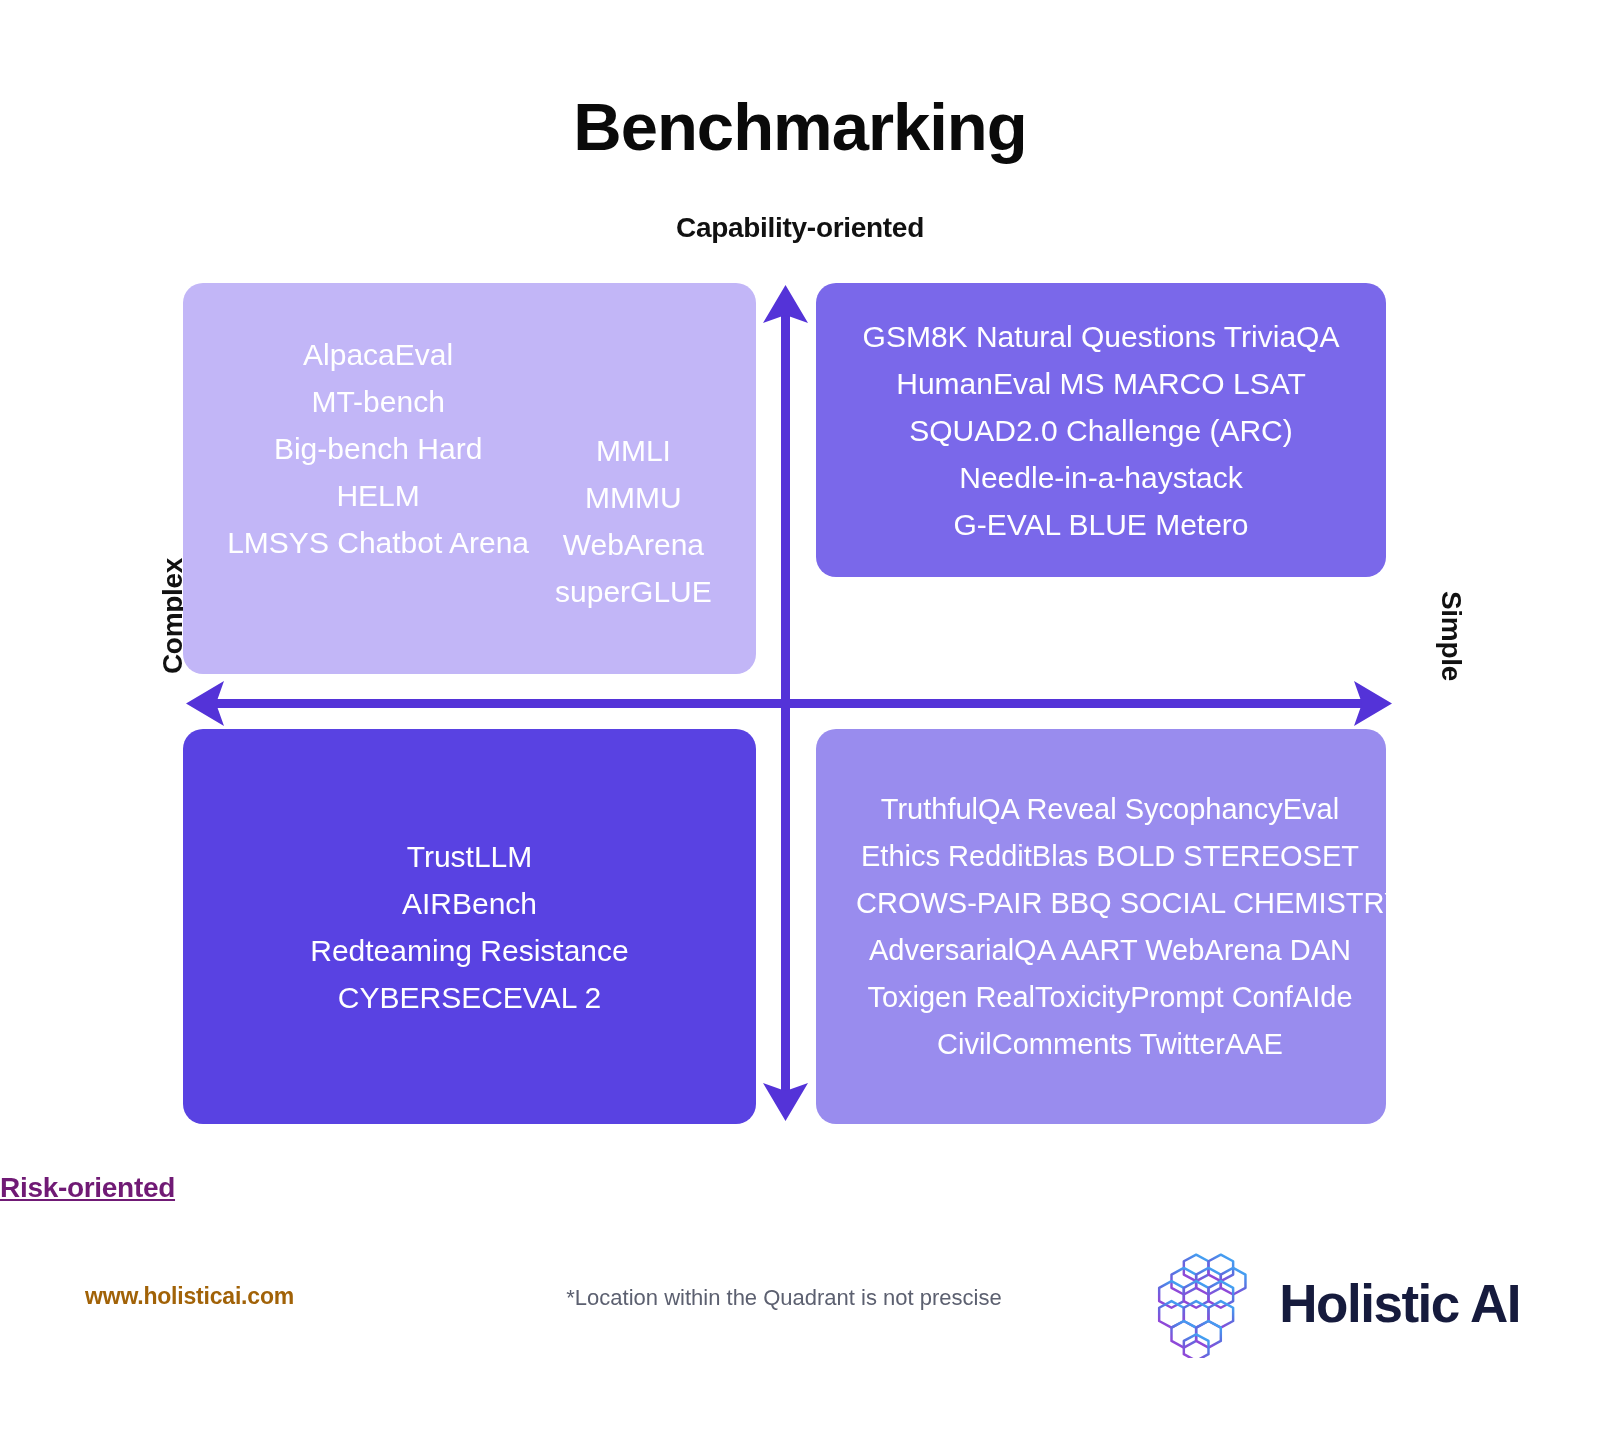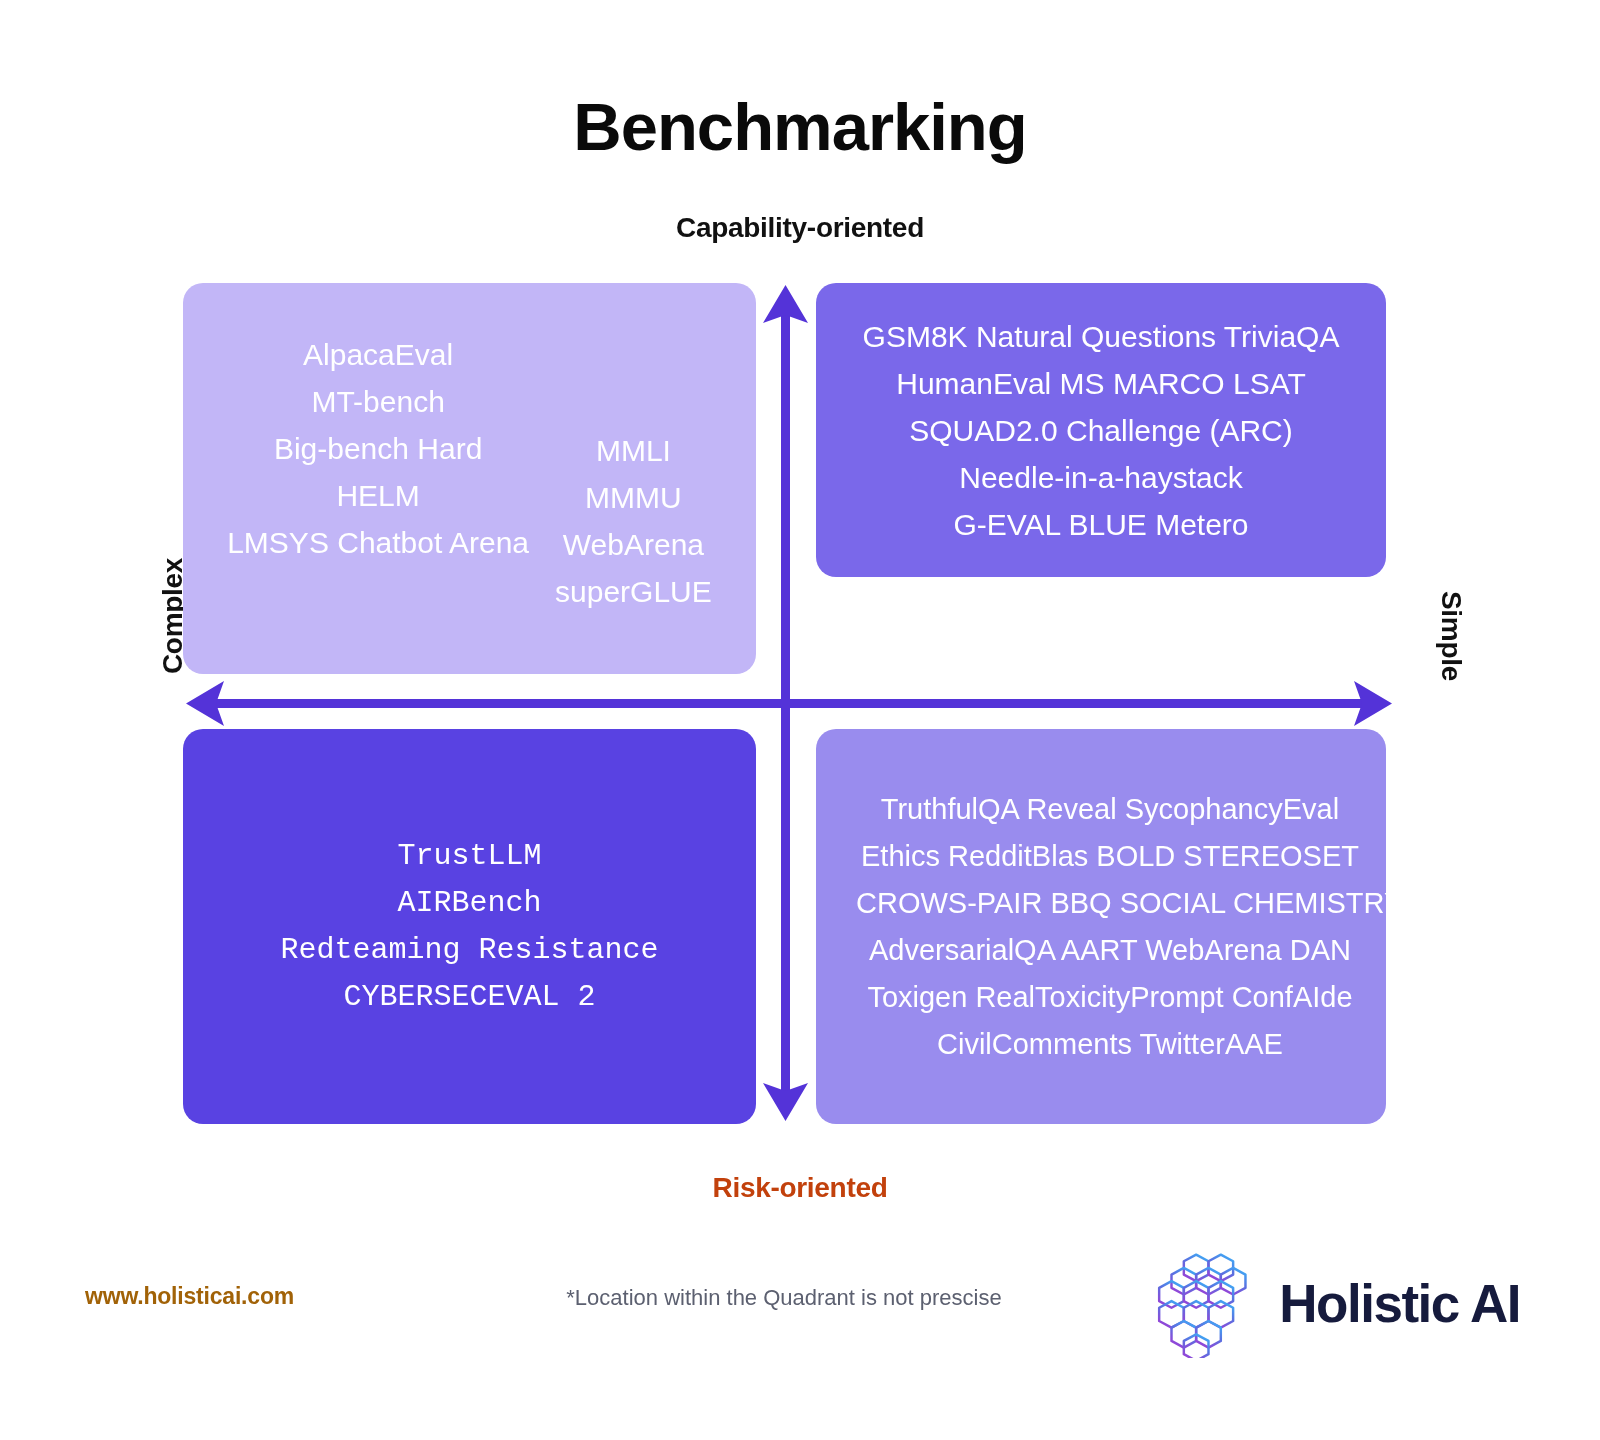--- a/index.html
+++ b/index.html
@@ -21,23 +21,24 @@
 
   
   .axis-top {
     position:absolute; left:0; top:212px; width:1600px;
     text-align:center;
     font-size:28px; font-weight:bold; color:#111111;
     letter-spacing:-0.3px;
   }
   .axis-bottom {
     position:absolute; left:0; top:1172px; width:1600px;
-    text-align:center;
-    font-size:28px; font-weight:bold; color:#c2410c;
-    letter-spacing:-0.3px;
+    text-align:left;
+    font-size:28px; font-weight:bold; color:#701a75;
+    letter-spacing:-0.3px;
+    text-decoration:underline;
   }
   .axis-left {
     position:absolute; left:73px; top:600px;
     width:200px;
     transform:rotate(-90deg);
     transform-origin:center center;
     text-align:center;
     font-size:28px; font-weight:bold; color:#111111;
     letter-spacing:-0.3px;
   }
@@ -76,21 +77,21 @@
   #quad-tl { left:183px; top:283px; width:573px; height:391px; background:#C2B6F7; }
   .tl-wrap {
     display:flex; align-items:flex-start; justify-content:center;
     gap:26px; width:100%;
     transform:translateY(-6px);
   }
   .tl-col-a { text-align:center; color:#FFFFFF; font-size:30px; line-height:47px; white-space:nowrap; }
   .tl-col-b { text-align:center; color:#FFFFFF; font-size:30px; line-height:47px; white-space:nowrap; padding-top:96px; }
 
   #quad-tr { left:816px; top:283px; width:570px; height:294px; background:#7A68EA; }
-  #quad-bl { left:183px; top:729px; width:573px; height:395px; background:#5942E2;font-family:Liberation Mono, monospace; }
+  #quad-bl { left:183px; top:729px; width:573px; height:395px; background:#5942E2; }
   #quad-br { left:816px; top:729px; width:570px; height:395px; background:#998CEE;padding-left:40px; }
 
   #quad-br .lines { font-size:29px; line-height:47px; }
 
   
   .footer-url {
     position:absolute; left:85px; top:1283px;
     font-size:23px; font-weight:bold; color:#a16207;
     letter-spacing:-0.2px;
   }

